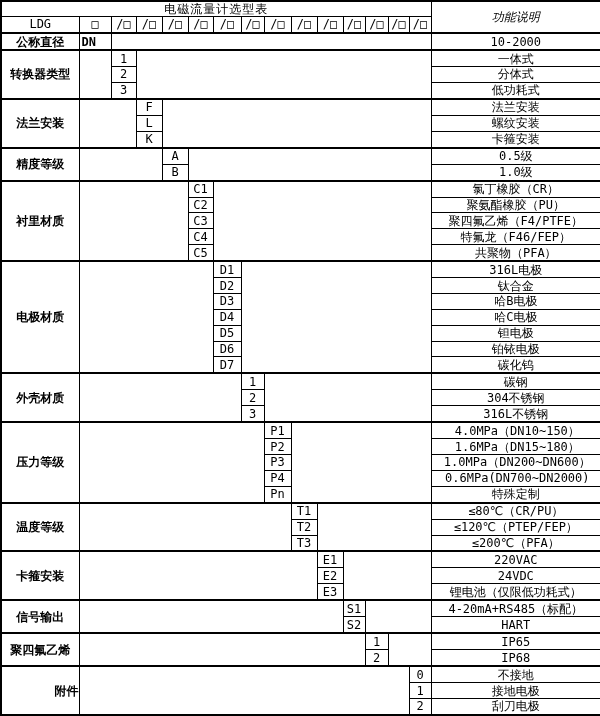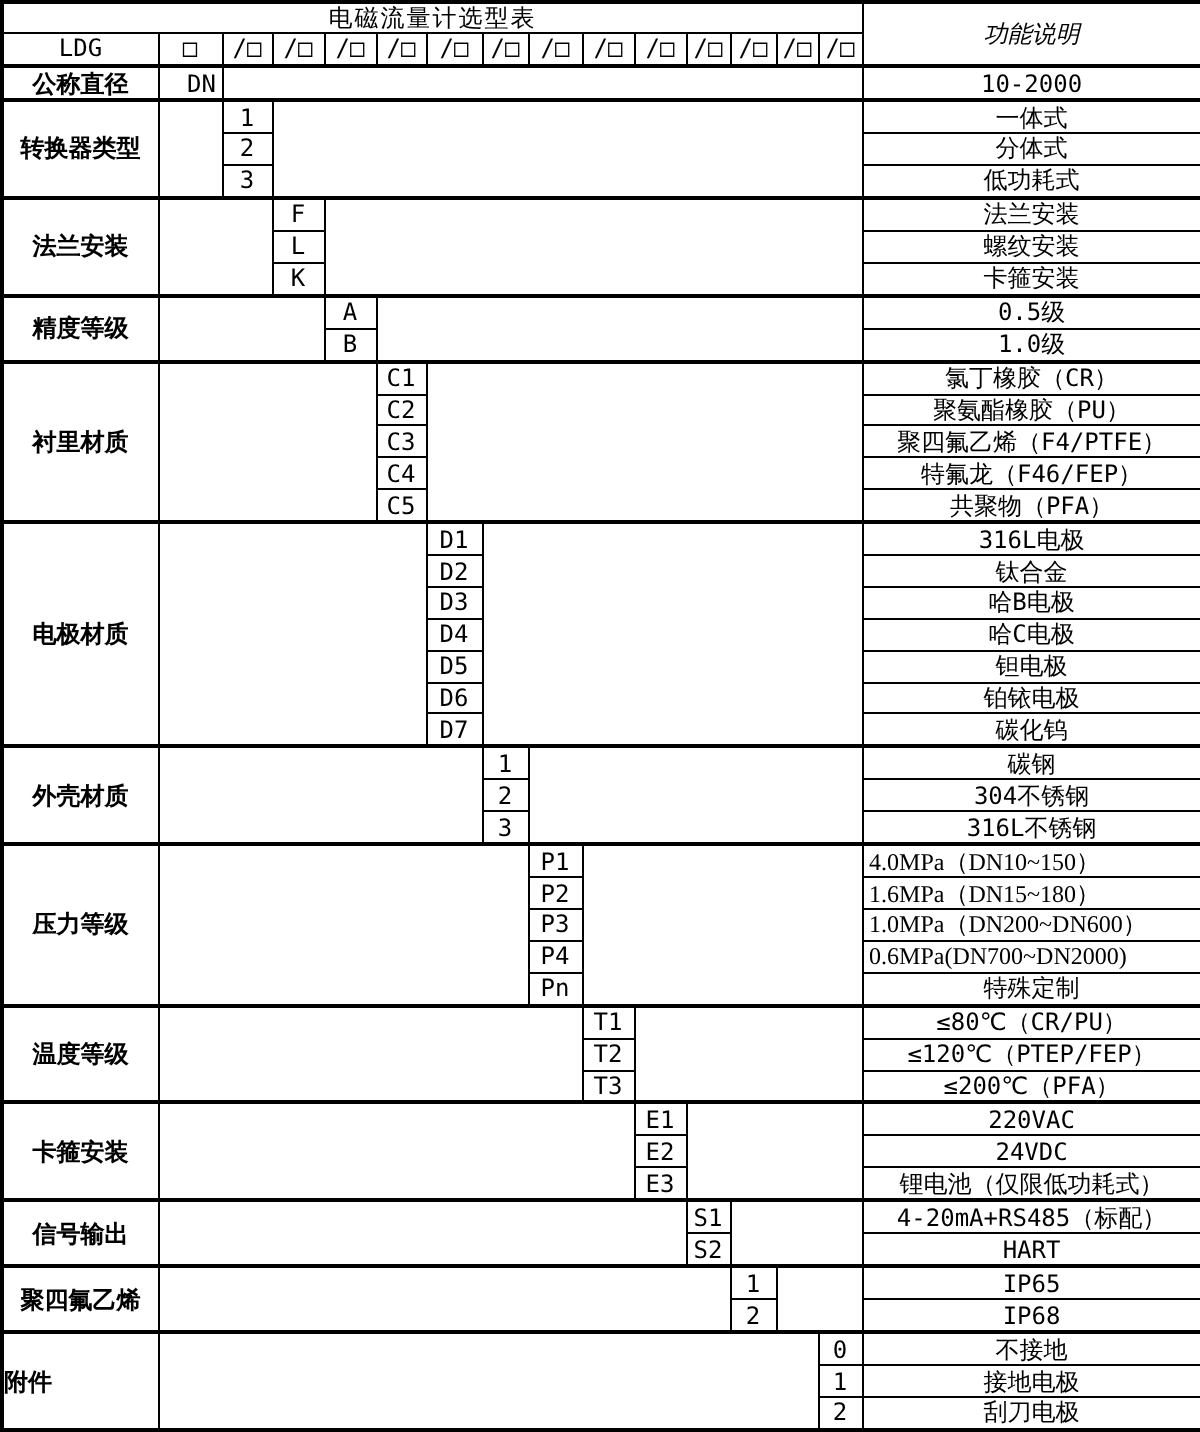--- a/index.html
+++ b/index.html
@@ -41,27 +41,27 @@
   td.mlabel { text-align: left; padding-left: 7px; font-size: 12px; }
   td.mbox   { font-size: 12px; }
 
   td.label {
     text-align: left;
     padding-left: 9px;
     font-size: 13px;
     letter-spacing: 0px;
     font-weight: bold;
   }
-  td.label.short { text-align: left; padding-left: 0; }
+  td.label.short { text-align: right; padding-left: 0; }
 
   td.code { font-size: 12px; }
-  td.code.dn { text-align: left; padding-left: 14px; }
+  td.code.dn { text-align: left; padding-left: 2px; font-weight: bold; }
 
   td.desc { font-size: 12px; }
-  td.desc.left { text-align: left; padding-left: 3px; font-family: Liberation Serif, serif; }
+  td.desc.left { text-align: center; padding-left: 3px; }
 
   td.sp { border-top-color: #000; }
 </style>
 </head>
 <body>
 
 <table class="sel">
   <colgroup>
     <col style="width:78px">
       <col style="width:32px">

